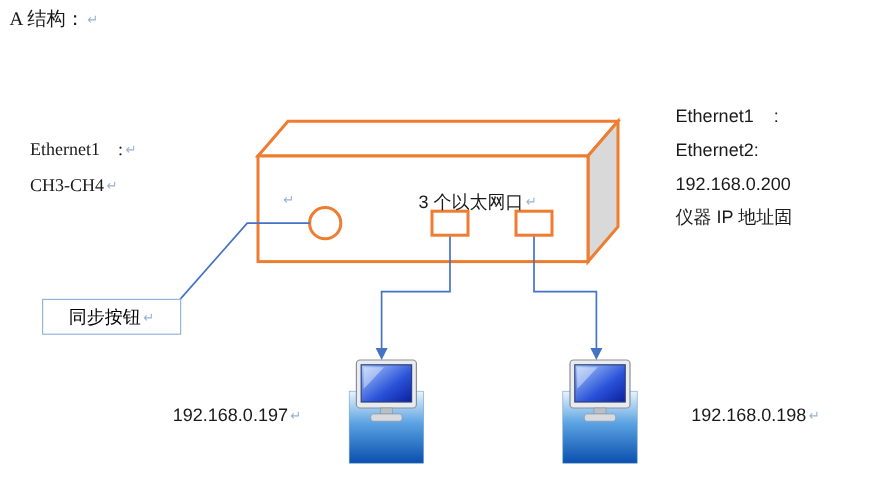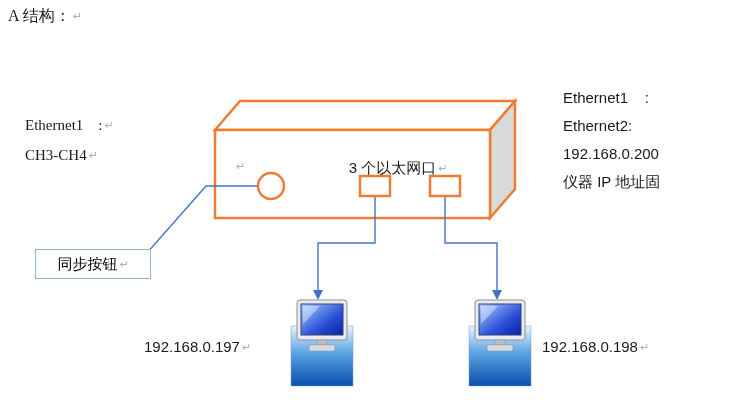--- a/index.html
+++ b/index.html
@@ -24,21 +24,21 @@
     position: absolute;
     left: 35px; top: 249px;
     width: 116px; height: 30px;
     border: 1px solid #95b3d7;
     display: flex; align-items: center; justify-content: center;
     font-size: 15px;
     background: #fff;
   }
   .ip-label { font-size: 15px; }
   .ip-left { left: 128px; top: 338px; margin-left: 16px; }
-  .ip-right { left: 542px; top: 338px; }
+  .ip-right { left: 576px; top: 338px; }
   .pmark {
     color: #9ab5d2;
     font-size: 11px;
     margin-left: 2px;
     vertical-align: 1px;
   }
   .lone-mark { position: absolute; left: 234px; top: 160px; }
 </style>
 </head>
 <body>

